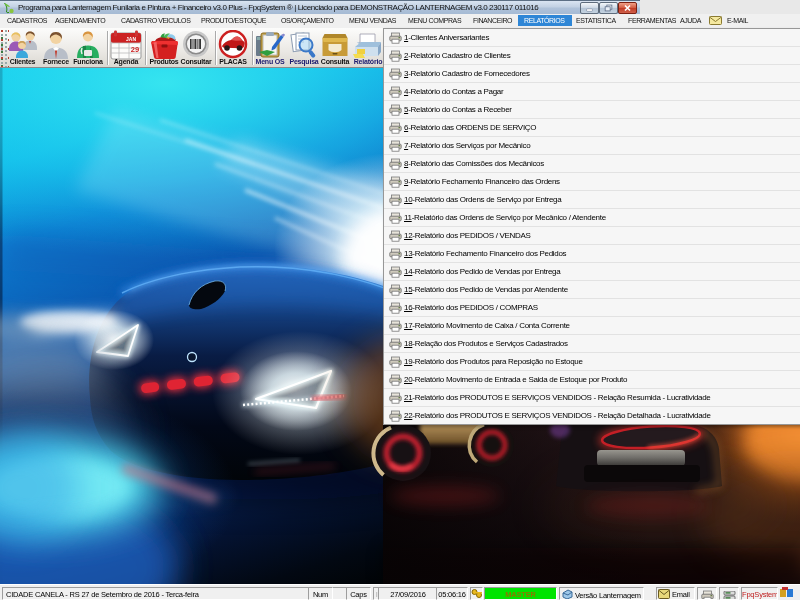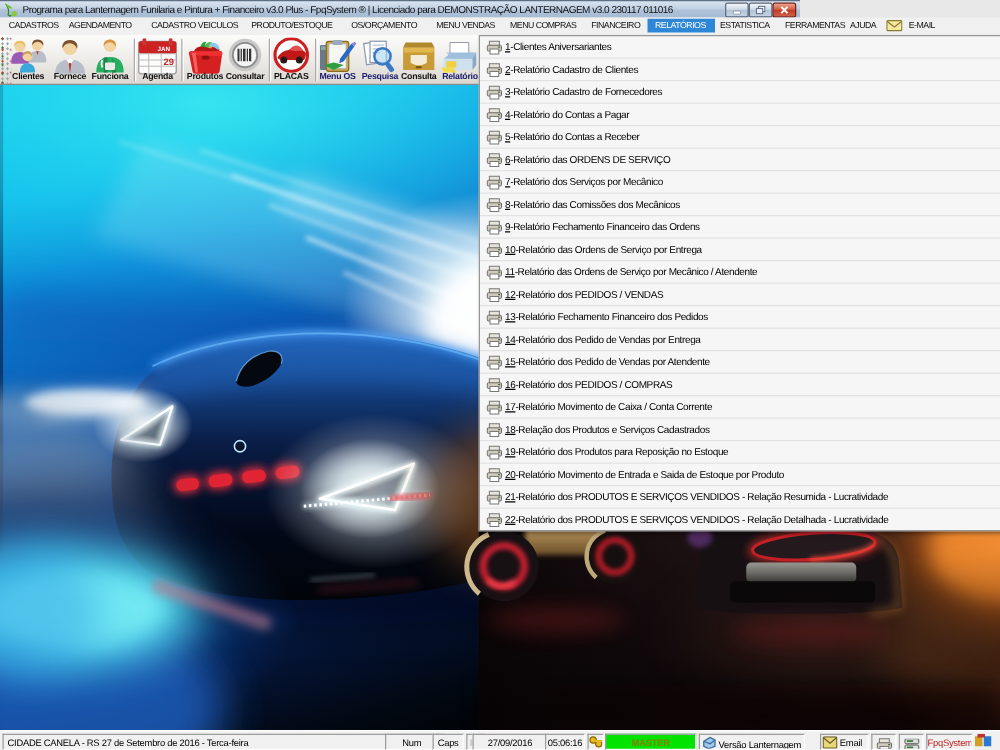--- a/index.html
+++ b/index.html
@@ -553,21 +553,21 @@
       </div>
     <div class="mi">
         <svg width="13" height="12" viewBox="0 0 13 12">
           <use href="#mprint"></use>
         </svg>
         <span class="txt"><u>22</u>-Relatório dos PRODUTOS E SERVIÇOS VENDIDOS - Relação Detalhada - Lucratividade</span>
       </div>
   </div>
   <div id="statusbar">
     <div class="sp" style="left:2px;width:354px"><span style="margin-left:3px">CIDADE CANELA - RS 27 de Setembro de 2016 - Terca-feira</span></div>
-    <div class="sp" style="left:308px;width:43px">
+    <div class="sp" style="left:308px;width:25px">
         <span class="c">Num</span>
       </div>
     <div class="sp" style="left:346px;width:25px">
         <span class="c">Caps</span>
       </div>
     <div class="sp" style="left:373px;width:15px;color:#aaa">
         <span class="c">Ins</span>
       </div>
     <div class="sp" style="left:378px;width:60px">
         <span class="c">27/09/2016</span>

